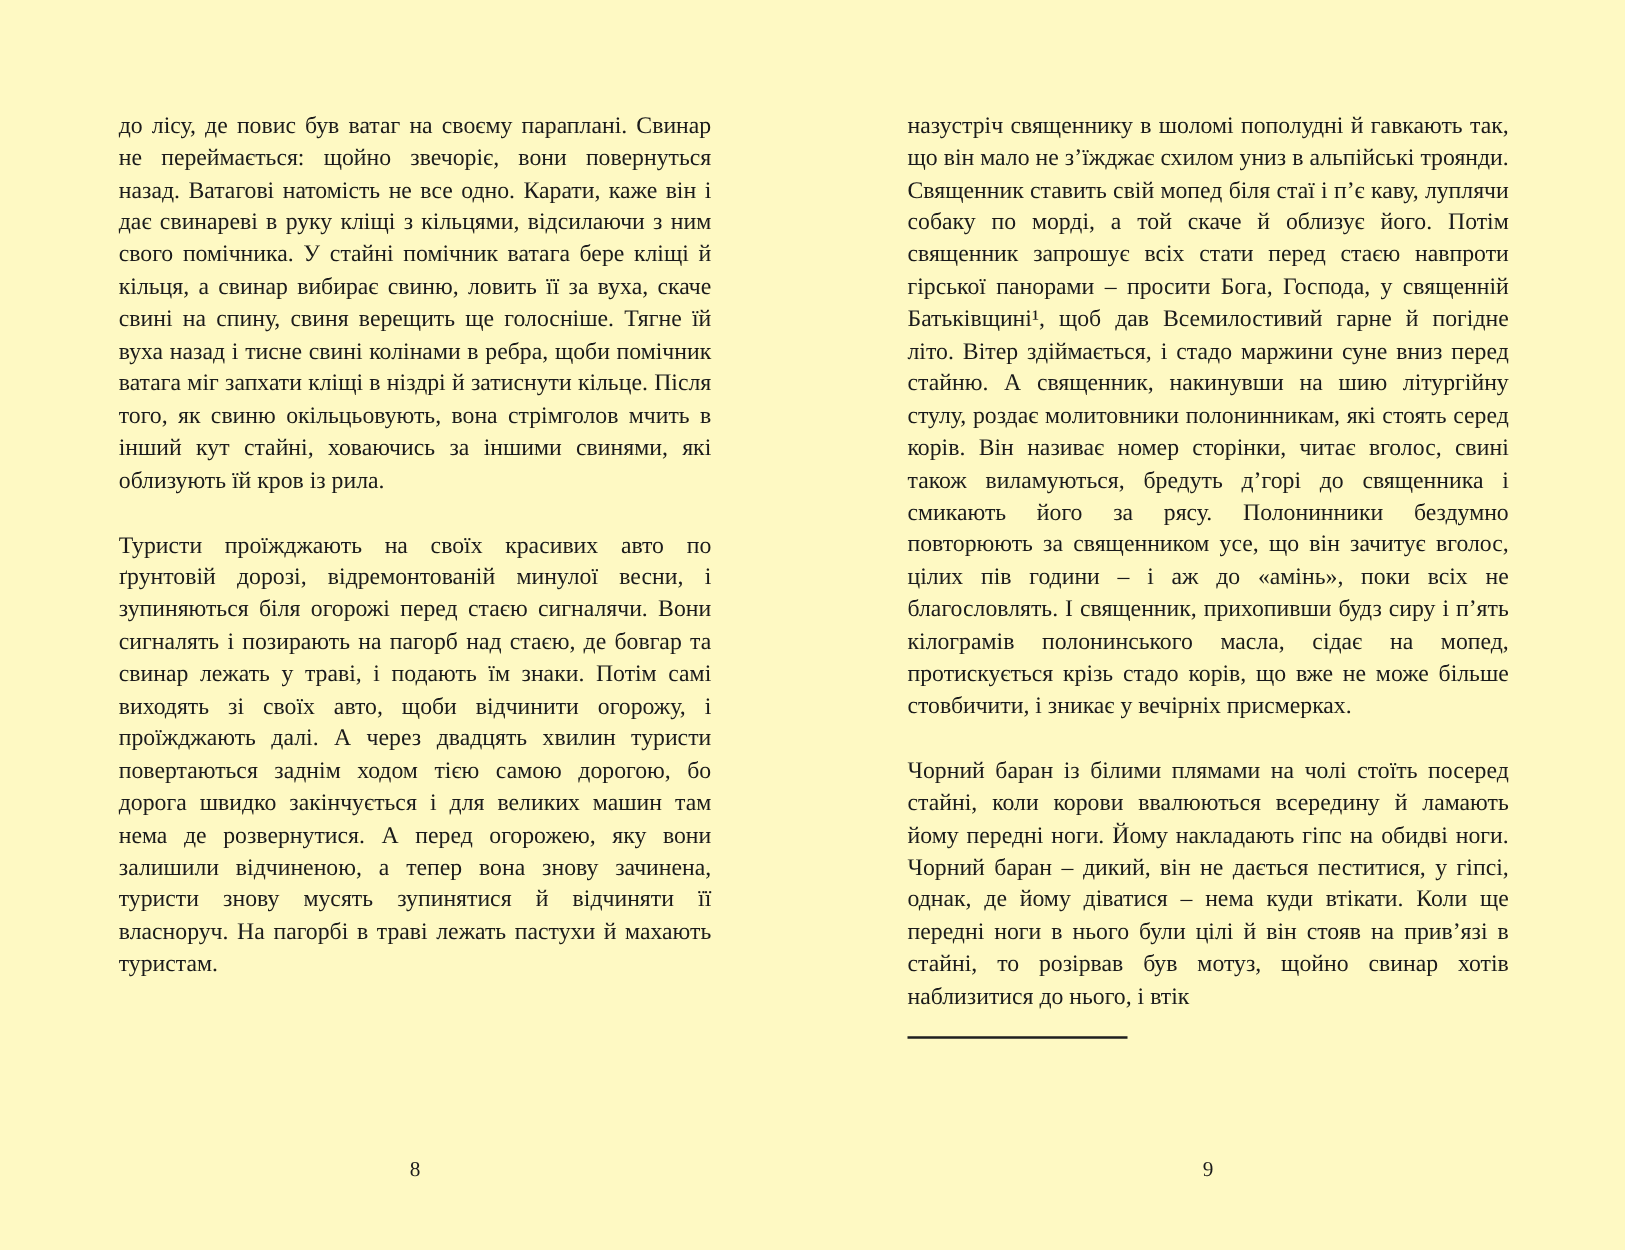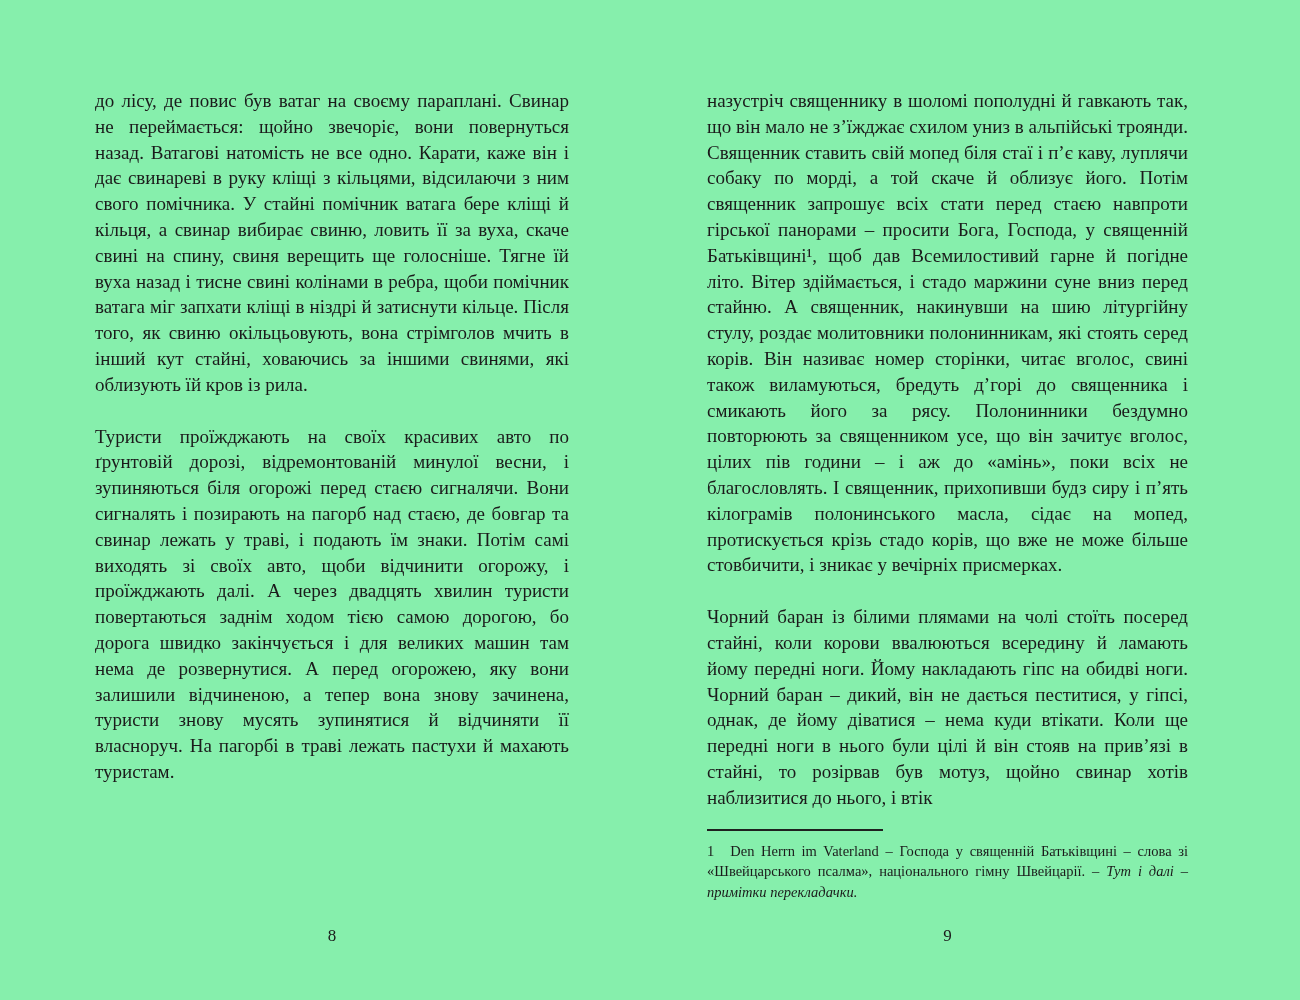--- a/index.html
+++ b/index.html
@@ -7,33 +7,33 @@
   html, body {
     width: 1300px;
     height: 1000px;
     background: #ffffff;
   }
 
   .spread {
     position: relative;
     width: 1300px;
     height: 1000px;
-    background: #86efac;
+    background: #fef9c3;
     font-family: "Liberation Serif", "DejaVu Serif", serif;
     color: #1b1b1b;
     overflow: hidden;
   }
 
   .page {
     position: absolute;
     top: 88px;
   }
 
   .page--left  { left: 95px;  width: 474px; }
-  .page--right { left: 707px; width: 481px; }
+  .page--right { left: 726px; width: 481px; }
 
   .text-block p {
     font-size: 19px;
     line-height: 25.8px;
     text-align: justify;
     margin: 0 0 26px 0;
     hyphens: auto;
     -webkit-hyphens: auto;
   }
 
@@ -87,21 +87,18 @@
   </section>
 
   <section class="page page--right">
     <div class="text-block">
       <p>назустріч священнику в шоломі пополудні й гавкають так, що він мало не з’їжджає схилом униз в альпійські троянди. Священник ставить свій мопед біля стаї і п’є каву, луплячи собаку по морді, а той скаче й облизує його. Потім священник запрошує всіх стати перед стаєю навпроти гірської панорами – просити Бога, Господа, у священній Батьківщині¹, щоб дав Всемилостивий гарне й погідне літо. Вітер здіймається, і стадо маржини суне вниз перед стайню. А священник, накинувши на шию літургійну стулу, роздає молитовники полонинникам, які стоять серед корів. Він називає номер сторінки, читає вголос, свині також виламуються, бредуть д’горі до священника і смикають його за рясу. Полонинники бездумно повторюють за священником усе, що він зачитує вголос, цілих пів години – і аж до «амінь», поки всіх не благословлять. І священник, прихопивши будз сиру і п’ять кілограмів полонинського масла, сідає на мопед, протискується крізь стадо корів, що вже не може більше стовбичити, і зникає у вечірніх присмерках.</p>
       <p>Чорний баран із білими плямами на чолі стоїть посеред стайні, коли корови ввалюються всередину й ламають йому передні ноги. Йому накладають гіпс на обидві ноги. Чорний баран – дикий, він не дається пеститися, у гіпсі, однак, де йому діватися – нема куди втікати. Коли ще передні ноги в нього були цілі й він стояв на прив’язі в стайні, то розірвав був мотуз, щойно свинар хотів наблизитися до нього, і втік</p>
     </div>
 
     <div class="footnote">
       <hr class="footnote-rule">
-      <p class="footnote-text">
-        <span class="fn-marker">1</span><span>Den Herrn im Vaterland – Господа у священній Батьківщині – слова зі «Швейцарського псалма», національного гімну Швейцарії. – </span><span class="fn-italic">Тут і далі – примітки перекладачки.</span>
-      </p>
     </div>
 
     <div class="page-number">9</div>
   </section>
 
 </div>
 
 </body></html>

